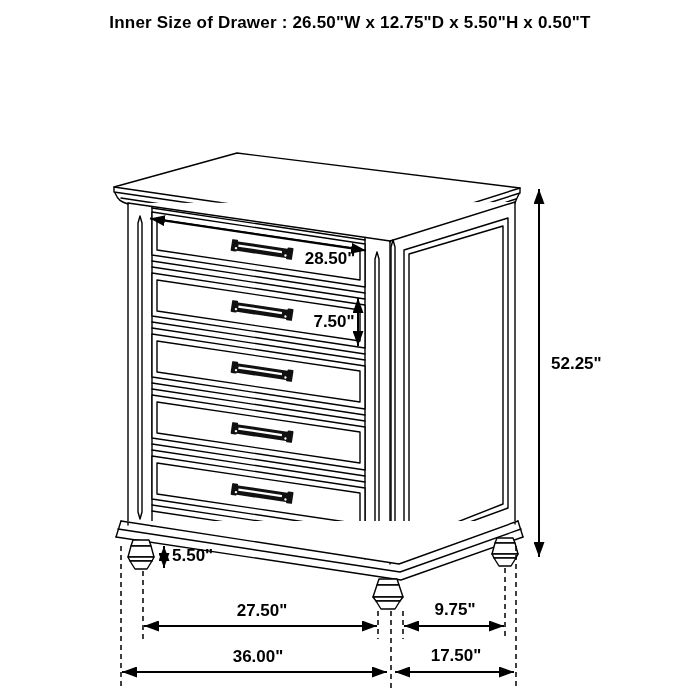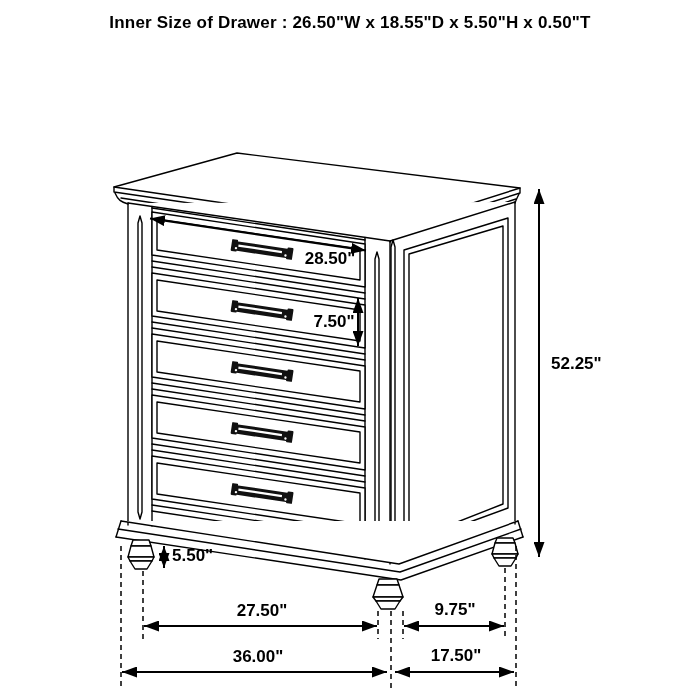--- a/index.html
+++ b/index.html
@@ -7,21 +7,21 @@
        font-family:"Liberation Sans",sans-serif;}
   .title{position:absolute;top:13px;left:0;width:700px;text-align:center;
          font-weight:bold;font-size:17px;color:#000;letter-spacing:.2px;}
   svg{position:absolute;top:0;left:0;}
   .dim-label{font-family:"Liberation Sans",sans-serif;font-weight:bold;
              font-size:17px;fill:#000;}
 </style>
 </head>
 <body>
 
-<div class="title">Inner Size of Drawer : 26.50"W x 18.55"D x 5.50"H x 0.50"T</div>
+<div class="title">Inner Size of Drawer : 26.50"W x 12.75"D x 5.50"H x 0.50"T</div>
 
 <svg width="700" height="700" viewBox="0 0 700 700">
   <defs>
     <marker id="arrE" markerWidth="15" markerHeight="11" refX="15" refY="5.5" orient="auto" markerUnits="userSpaceOnUse">
       <path d="M0,0 L15,5.5 L0,11 Z" fill="#000"></path>
     </marker>
     <marker id="arrS" markerWidth="15" markerHeight="11" refX="0" refY="5.5" orient="auto" markerUnits="userSpaceOnUse">
       <path d="M15,0 L0,5.5 L15,11 Z" fill="#000"></path>
     </marker>
   </defs>

